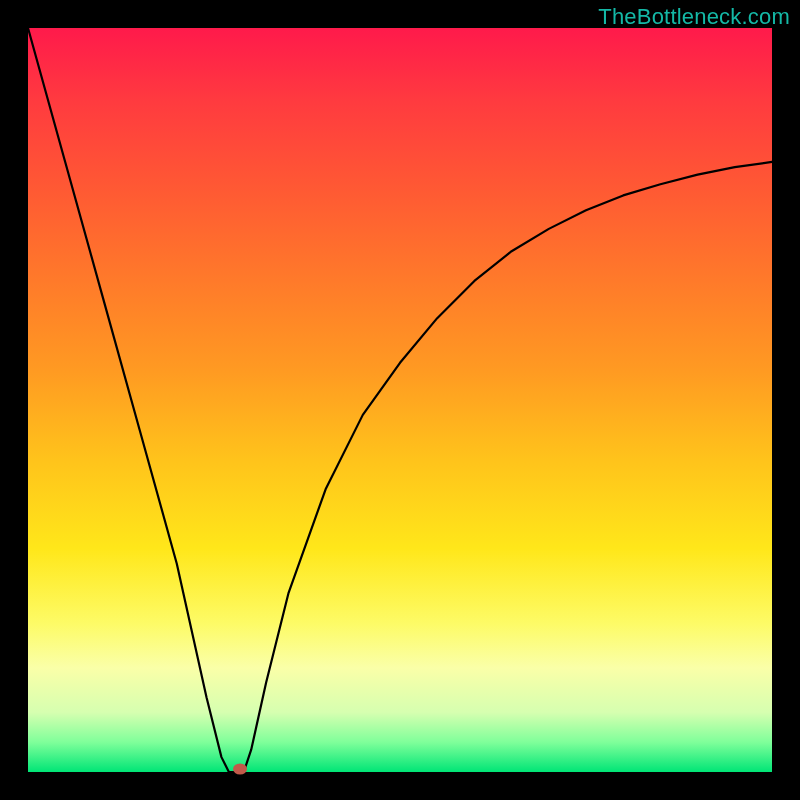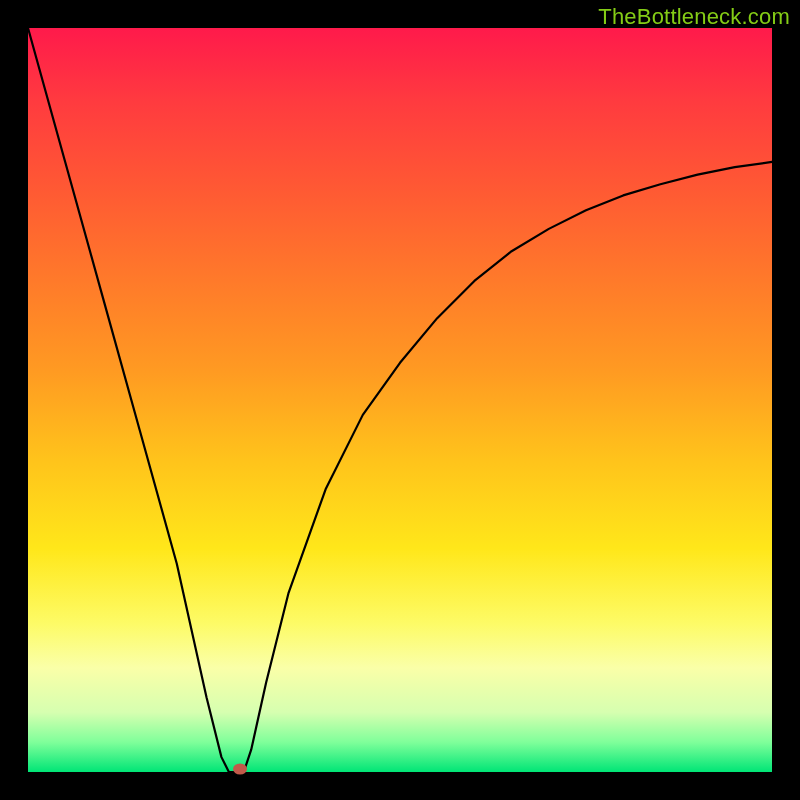--- a/index.html
+++ b/index.html
@@ -37,21 +37,21 @@
       #faffa8 86%,
       #d6ffb0 92%,
       #7fff9a 96%,
       #00e576 100%
     );
   }
   .watermark {
     position: absolute;
     top: 4px;
     right: 10px;
-    color: #84cc16;
+    color: #14b8a6;
     font-size: 22px;
     font-weight: 500;
     letter-spacing: 0.2px;
     user-select: none;
   }
   .curve {
     position: absolute;
     top: 28px;
     left: 28px;
     width: 744px;

